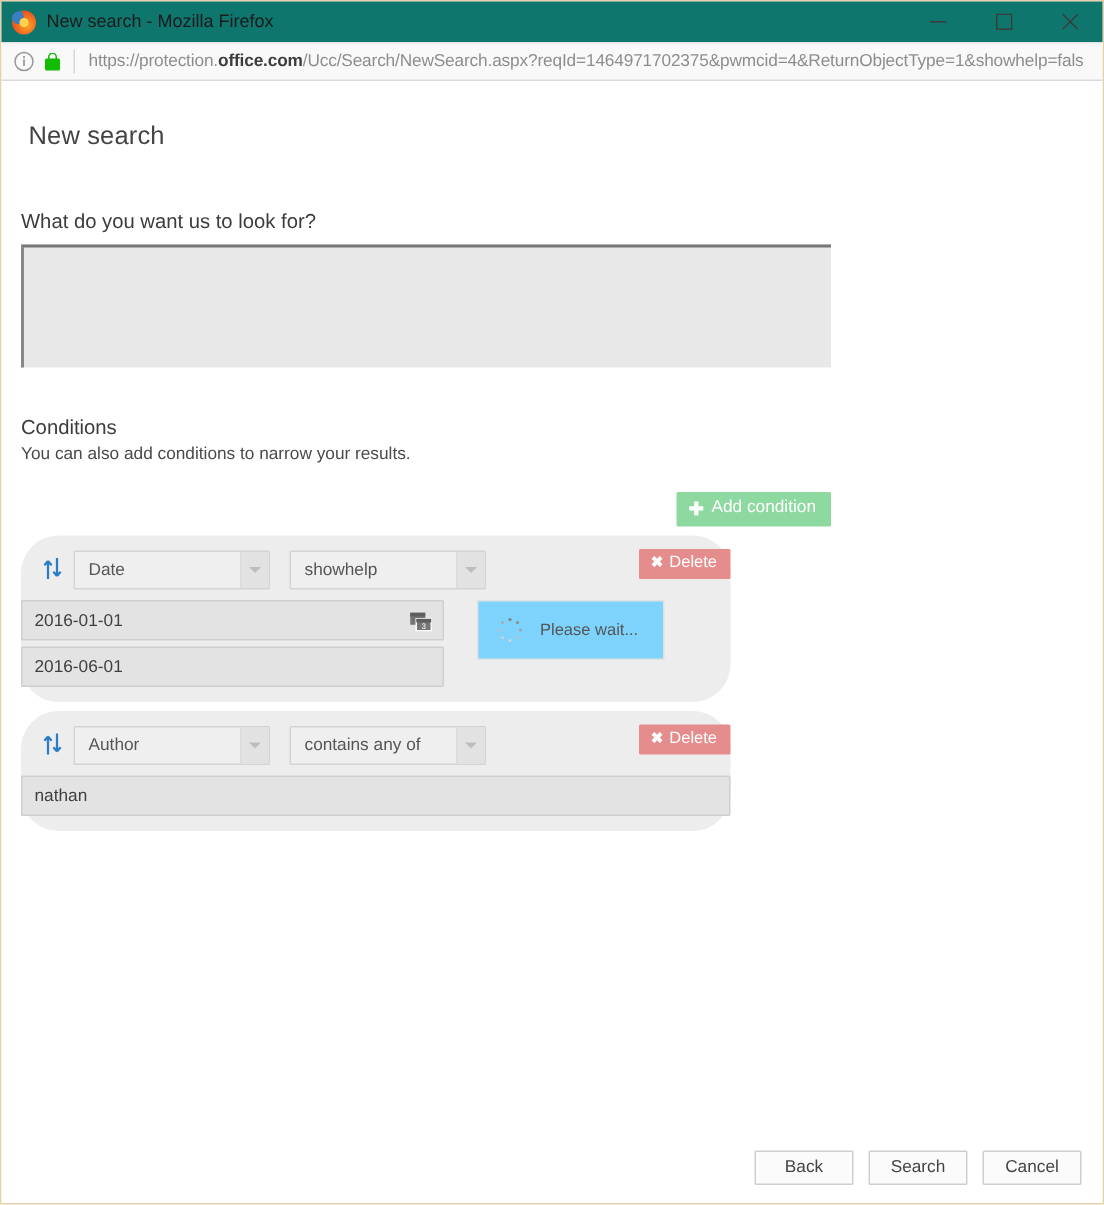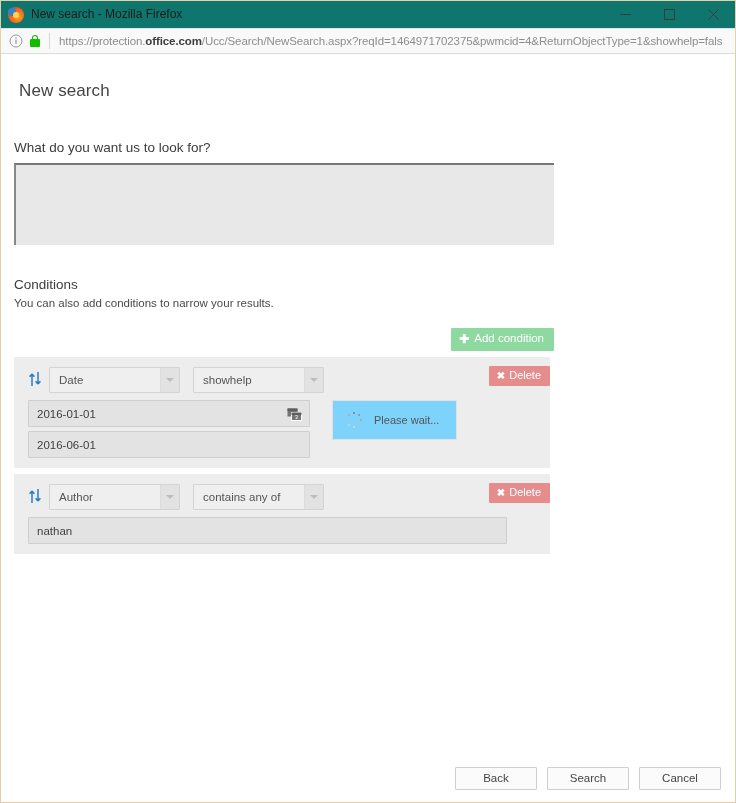--- a/index.html
+++ b/index.html
@@ -225,26 +225,27 @@
   .btn-add .plus {
     font-size: 12px;
     font-weight: bold;
     line-height: 1;
     position: relative;
     top: 0px;
   }
 
   
   .cond {
-    width: 536px;
+    width: 473px;
     background: #ededed;
     box-sizing: border-box;
     position: relative;
     padding: 10px 0 10px 0;
     margin-top: 6px;
+    border-radius: 25px;
   }
   .cond-row1 {
     display: flex;
     align-items: center;
     padding-left: 14px;
   }
   .sort-icon {
     width: 14px;
     height: 16px;
     flex: none;
@@ -300,21 +301,20 @@
     gap: 4px;
     cursor: pointer;
     border-radius: 1px;
     line-height: 1;
   }
   .btn-delete .x { font-size: 10px; font-weight: bold; }
 
   .cond-row2 {
     display: flex;
     align-items: flex-start;
-    padding-left: 14px;
     margin-top: 7px;
   }
   .date-col { width: 282px; flex: none; }
 
   .txtfield {
     background: #e3e3e3;
     border: 1px solid #cfcfcf;
     height: 27px;
     box-sizing: border-box;
     display: flex;
@@ -374,21 +374,21 @@
     bottom: 0;
     height: 48px;
     display: flex;
     align-items: center;
     justify-content: flex-end;
     padding-right: 14px;
     box-sizing: border-box;
     gap: 10px;
   }
   .btn-foot {
-    width: 82px;
+    width: 66px;
     height: 23px;
     background: #fbfbfb;
     border: 1px solid #cfcfcf;
     font-size: 11.5px;
     color: #444444;
     font-family: "Liberation Sans", sans-serif;
     cursor: pointer;
     border-radius: 1px;
     padding: 0;
   }

